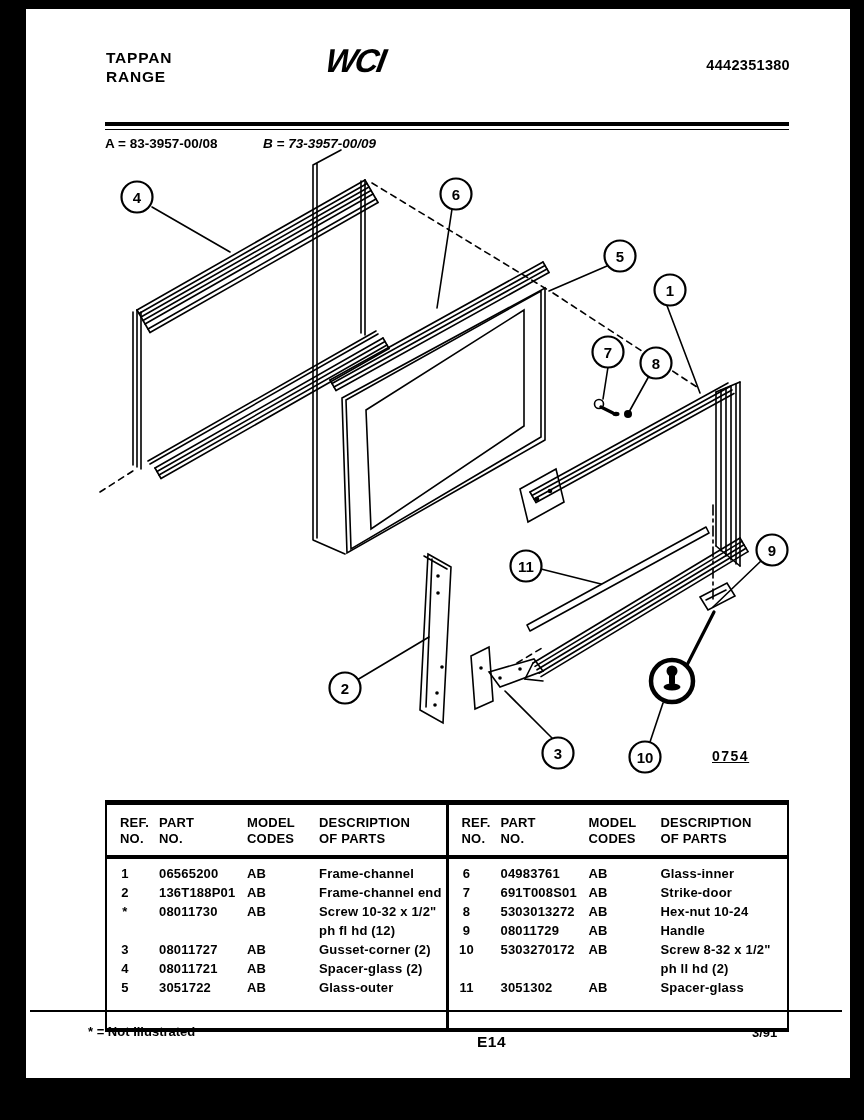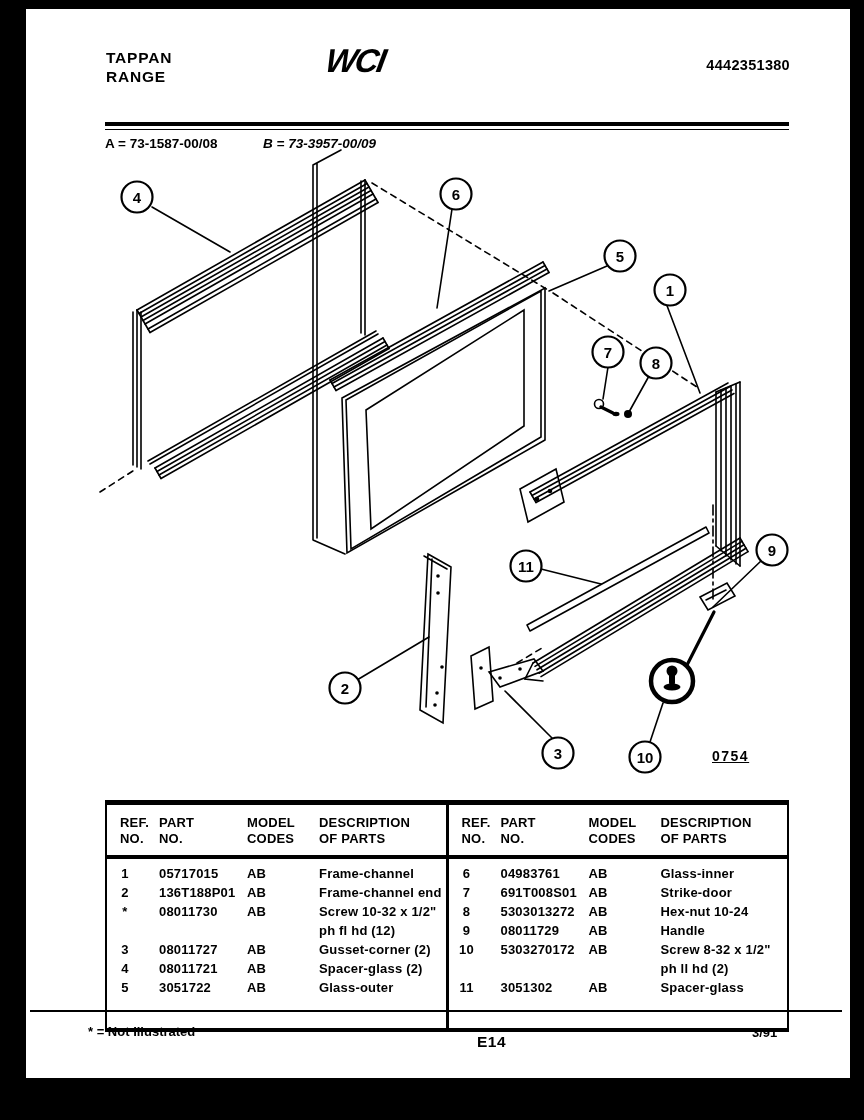--- a/index.html
+++ b/index.html
@@ -73,21 +73,21 @@
   <div class="edge" id="edge-bottom"></div>
 
   <div class="abs brand">
     <div>TAPPAN</div>
     <div>RANGE</div>
   </div>
   <div class="abs logo">WCI</div>
   <div class="abs pubnum">4442351380</div>
   <div class="abs rule1"></div>
   <div class="abs rule2"></div>
-  <div class="abs model-a">A = 73-1587-00/08</div>
+  <div class="abs model-a">A = 83-3957-00/08</div>
   <div class="abs model-b">B = 73-3957-00/09</div>
 
   <svg id="diagram-svg" width="864" height="1120" viewBox="0 0 864 1120" xmlns="http://www.w3.org/2000/svg">
 
     <g>
       <path class="dash" d="M372,183 L548,290"></path>
       <path class="dash" d="M553,293 L700,389"></path>
       <path class="dashdot" d="M713,505 L713,602"></path>
       <path class="dash" d="M100,492 L136,469"></path>
       <path class="dash" d="M517,663 L542,648"></path>
@@ -252,21 +252,21 @@
         <span>CODES</span>
       </span>
       <span class="th th-desc">
         <span>DESCRIPTION</span><br>
         <span>OF PARTS</span>
       </span>
       <div class="hrule"></div>
       <div class="rows">
           <div class="t-row">
             <span class="t-ref">1</span>
-            <span class="t-part">05717015</span>
+            <span class="t-part">06565200</span>
             <span class="t-model">AB</span>
             <span class="t-desc">
               <div>Frame-channel</div>
             </span>
           </div>
           <div class="t-row">
             <span class="t-ref">2</span>
             <span class="t-part">136T188P01</span>
             <span class="t-model">AB</span>
             <span class="t-desc">

